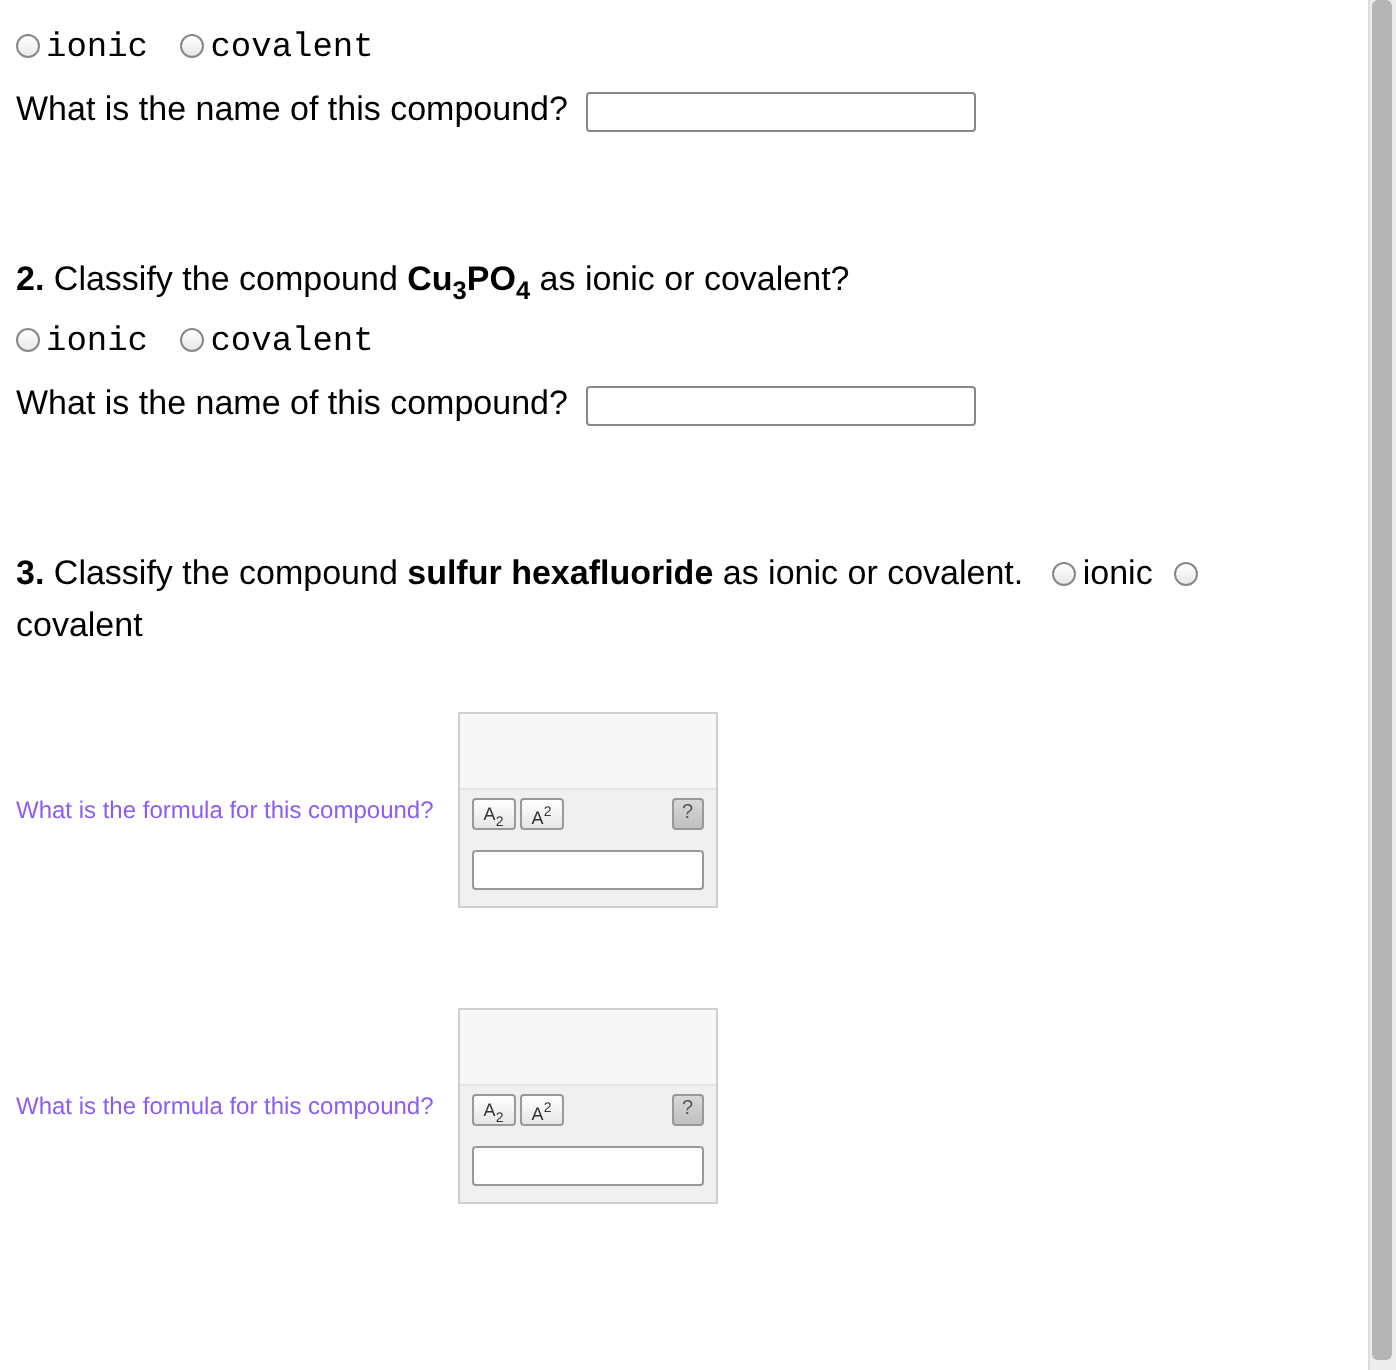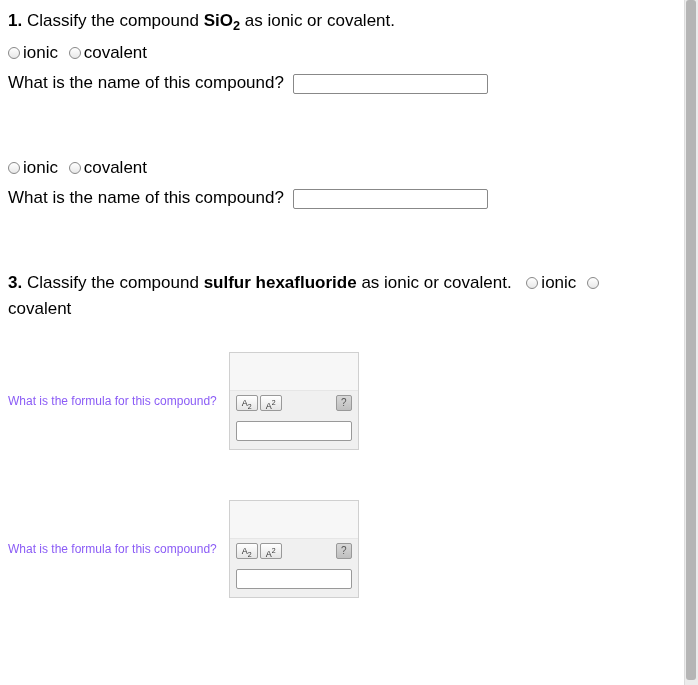--- a/index.html
+++ b/index.html
@@ -36,21 +36,21 @@
     padding: 8px 10px 10px 8px;
     width: 684px;
   }
   .question-block { margin-bottom: 58px; }
   .question-block.q3 { margin-bottom: 50px; }
   .question-block.q4 { margin-bottom: 10px; }
   .prompt-line { line-height: 1.55; }
   .qnum { font-weight: bold; }
   .bold { font-weight: bold; }
   sub { font-size: 0.75em; vertical-align: sub; font-weight: bold; }
-  .radio-row { margin-top: 4px; line-height: 1.55; }
+  .radio-row { margin-top: 4px; line-height: 1.55; font-family: Liberation Mono, monospace; }
   .radio {
     display: inline-block;
     width: 12px; height: 12px;
     border: 1px solid #888;
     border-radius: 50%;
     background: linear-gradient(#fff,#e8e8e8);
     vertical-align: -1px;
     margin-right: 3px;
   }
   .inline-radio-group { display: inline; margin-left: 10px; }
@@ -130,35 +130,35 @@
     border-radius: 2px;
     background: #fff;
   }
 </style>
 </head>
 <body>
 
 <div class="content">
 
   <div class="question-block">
-    <div class="prompt-line">
-      <span class="qnum">1.</span>
-      <span>Classify the compound </span><span class="bold">SiO<sub>2</sub></span><span> as ionic or covalent.</span>
-    </div>
     <div class="radio-row">
       <span class="radio"></span><span>ionic</span>
       <span class="radio" style="margin-left:6px"></span><span>covalent</span>
     </div>
     <div class="name-row">
       <span>What is the name of this compound?</span>
       <span class="text-input"></span>
     </div>
   </div>
 
   <div class="question-block">
+    <div class="prompt-line">
+      <span class="qnum">2.</span>
+      <span>Classify the compound </span><span class="bold">Cu<sub>3</sub>PO<sub>4</sub></span><span> as ionic or covalent?</span>
+    </div>
     <div class="radio-row">
       <span class="radio"></span><span>ionic</span>
       <span class="radio" style="margin-left:6px"></span><span>covalent</span>
     </div>
     <div class="name-row">
       <span>What is the name of this compound?</span>
       <span class="text-input"></span>
     </div>
   </div>
 

